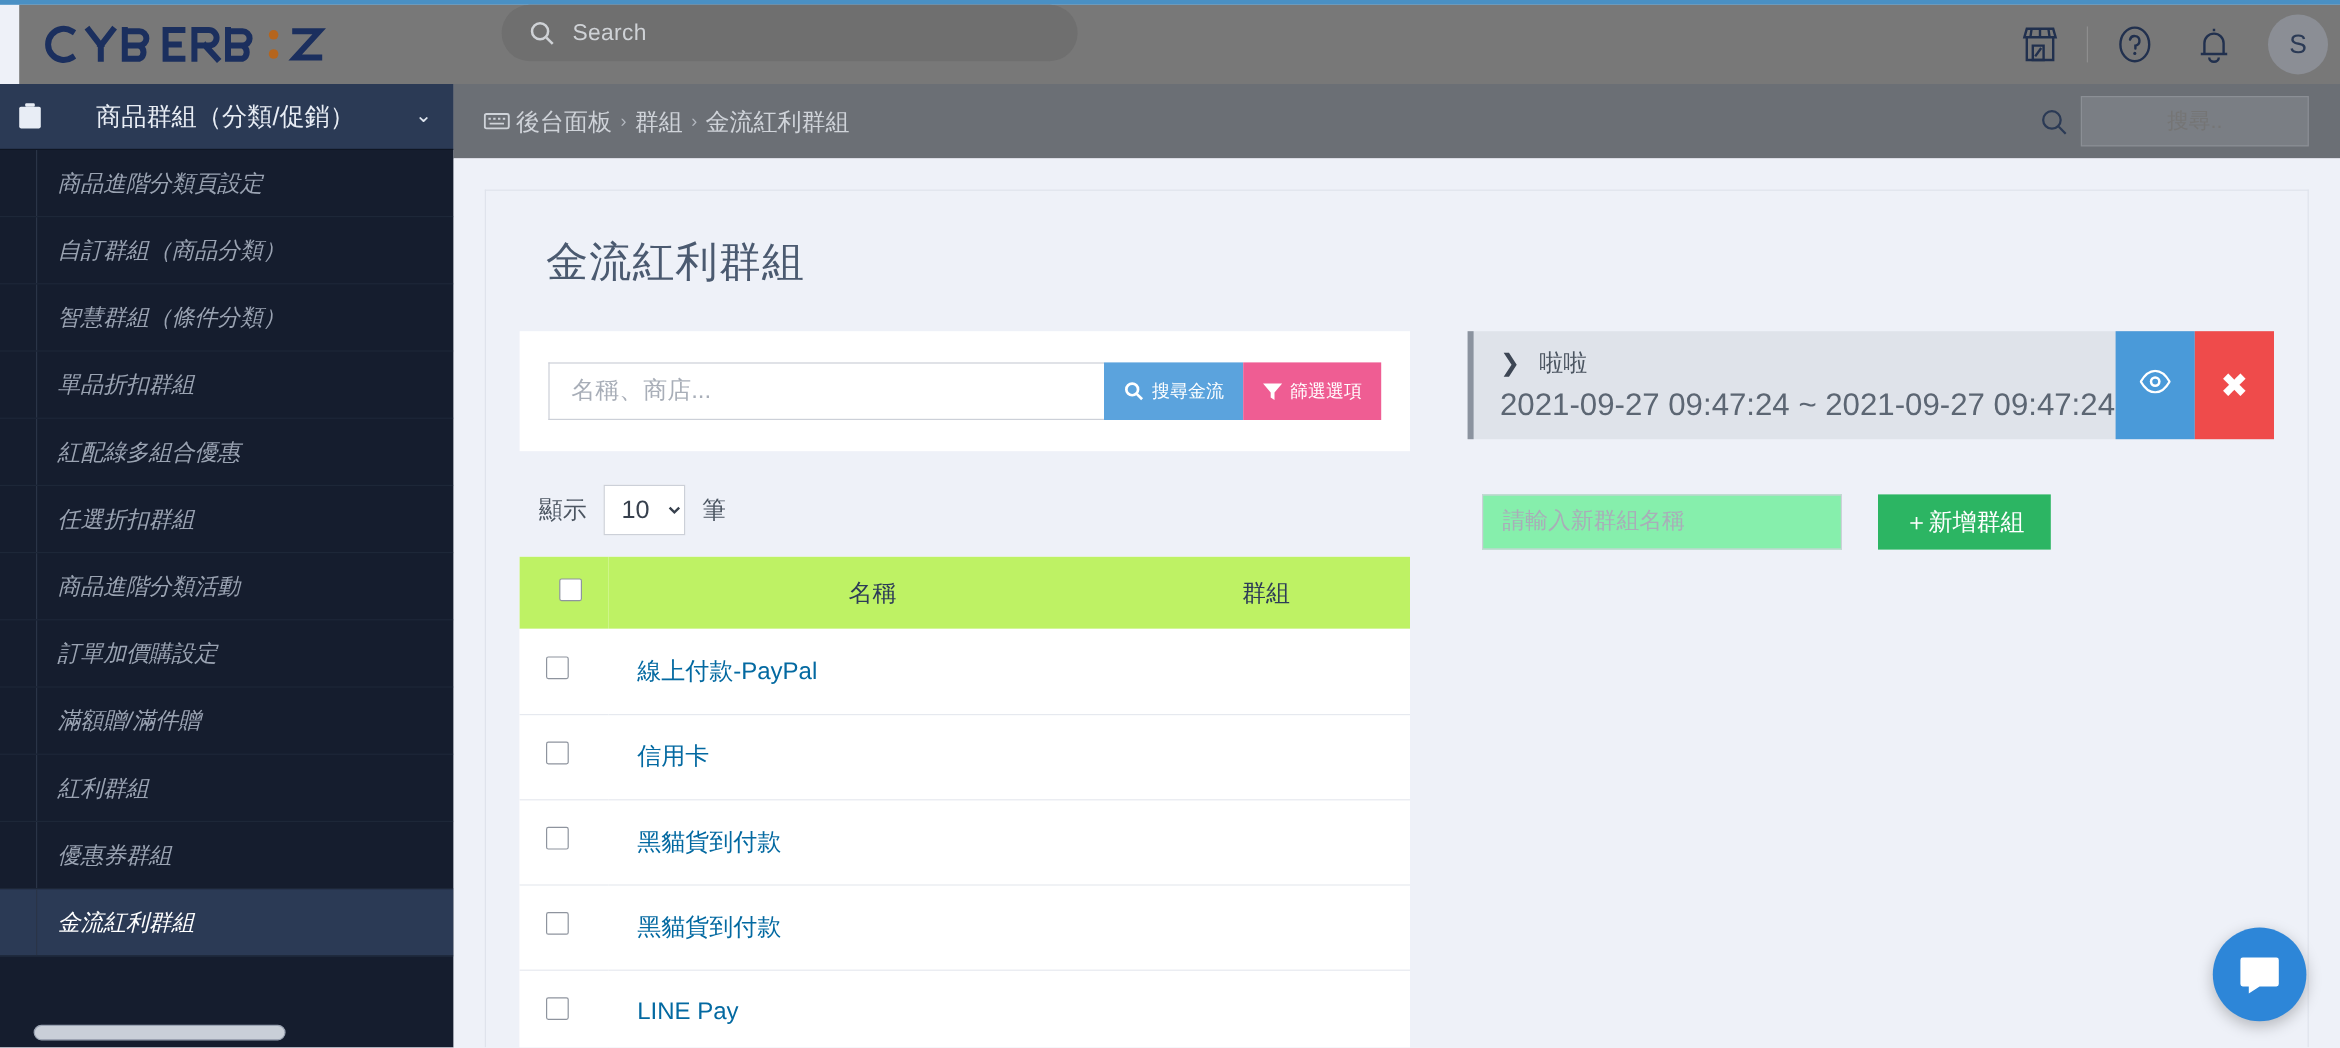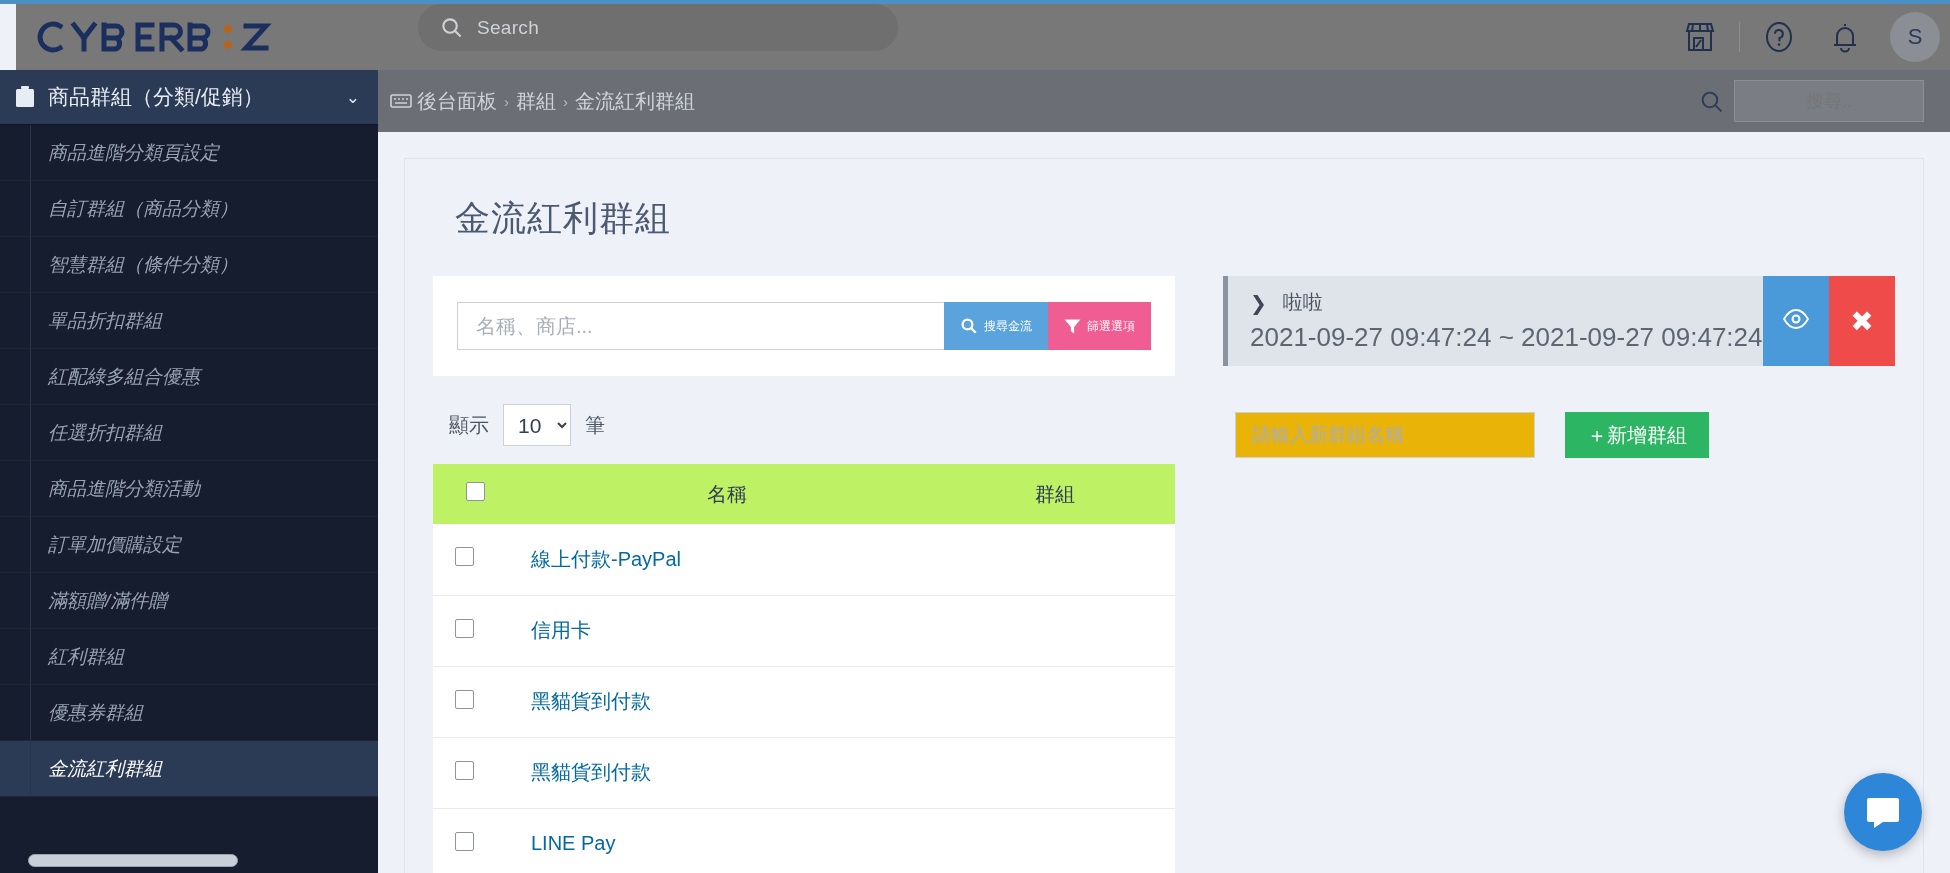--- a/index.html
+++ b/index.html
@@ -54,20 +54,21 @@
   
   .sidebar{
     position:absolute;top:70px;left:0;width:378px;height:803px;
     background:#151d2e;
     overflow:hidden;
   }
   .sb-header{
     height:55px;background:#2b3a55;display:flex;align-items:center;
     padding:0 18px 0 14px;color:#e8edf5;font-size:21px;cursor:pointer;
     border-bottom:1px solid #0f1624;
+    gap:32px;
   }
   .sb-header .sb-ico{margin-right:12px;display:flex;align-items:center;}
   .sb-header .sb-caret{margin-left:auto;font-size:17px;color:#dfe6f0;}
   .sb-list{list-style:none;}
   .sb-item{
     height:56px;display:flex;align-items:center;
     padding-left:48px;color:#9aa3b2;font-size:19px;
     border-bottom:1px solid #1d2738;cursor:pointer;
     position:relative;
     font-style:italic;
@@ -78,21 +79,21 @@
     background:#2a3447;
   }
   .sb-scroll{
     position:absolute;left:28px;bottom:6px;width:210px;height:13px;
     background:#c9cfd8;border-radius:7px;border:1px solid #9aa3b2;
   }
 
   
   .crumb-bar{
     position:absolute;top:70px;left:378px;width:1572px;height:62px;
-    background:#6b6f75;display:flex;align-items:center;padding:0 0 0 12px;
+    background:#6b6f75;display:flex;align-items:center;padding:0 0 0 25px;
   }
   .crumb{display:flex;align-items:center;font-size:20px;color:#cfd3d9;}
   .crumb .kb{margin-right:5px;display:flex;align-items:center;}
   .crumb .sep{margin:0 7px;color:#b4b9c1;font-size:15px;}
   .crumb-search{margin-left:auto;display:flex;align-items:center;padding-right:26px;}
   .crumb-search .mag{margin-right:10px;display:flex;}
   .crumb-input{
     width:190px;height:42px;background:#7a7e84;border:1px solid #8b8f95;
     color:#d3d7dd;font-size:18px;padding:0 14px;text-align:center;
     font-family:inherit;
@@ -123,21 +124,21 @@
   .search-row{display:flex;height:48px;}
   .search-input{
     flex:1;border:1px solid #ccd0d8;border-right:none;
     padding:0 18px;font-size:20px;color:#37404d;
     font-family:inherit;background:#fff;
   }
   .search-input::placeholder{color:#a8aeb8;}
   .btn{
     border:none;cursor:pointer;font-family:inherit;
     display:flex;align-items:center;justify-content:center;
-    color:#fff;font-size:12px;padding:0 16px;gap:6px;
+    color:#fff;font-size:15px;padding:0 16px;gap:6px;
   }
   .btn-search{background:#5ba3dd;}
   .btn-filter{background:#ef5d93;}
   .btn-ico{display:flex;align-items:center;}
 
   
   .show-row{display:flex;align-items:center;gap:14px;margin:28px 0 18px 16px;}
   .show-lbl{font-size:20px;color:#4b5561;}
   .sel{
     width:68px;height:42px;border:1px solid #ccd0d8;background:#fff;
@@ -175,21 +176,21 @@
   .gi-actions{display:flex;}
   .gi-btn{
     width:66px;display:flex;align-items:center;justify-content:center;
     cursor:pointer;color:#fff;font-size:24px;
   }
   .gi-eye{background:#4a9ad9;}
   .gi-x{background:#ef4b4b;font-size:28px;}
 
   .add-row{display:flex;align-items:center;gap:16px;margin-left:12px;}
   .add-input{
-    width:300px;height:46px;border:1px solid #ccd0d8;background:#eab308;
+    width:300px;height:46px;border:1px solid #ccd0d8;background:#86efac;
     font-size:19px;padding:0 16px;color:#37404d;font-family:inherit;
   }
   .add-input::placeholder{color:#a8aeb8;}
   .btn-add{
     background:#2cb563;height:46px;padding:0 22px;font-size:20px;margin-left:14px;
   }
 
   
   .intercom{
     position:absolute;right:28px;bottom:22px;width:78px;height:78px;

